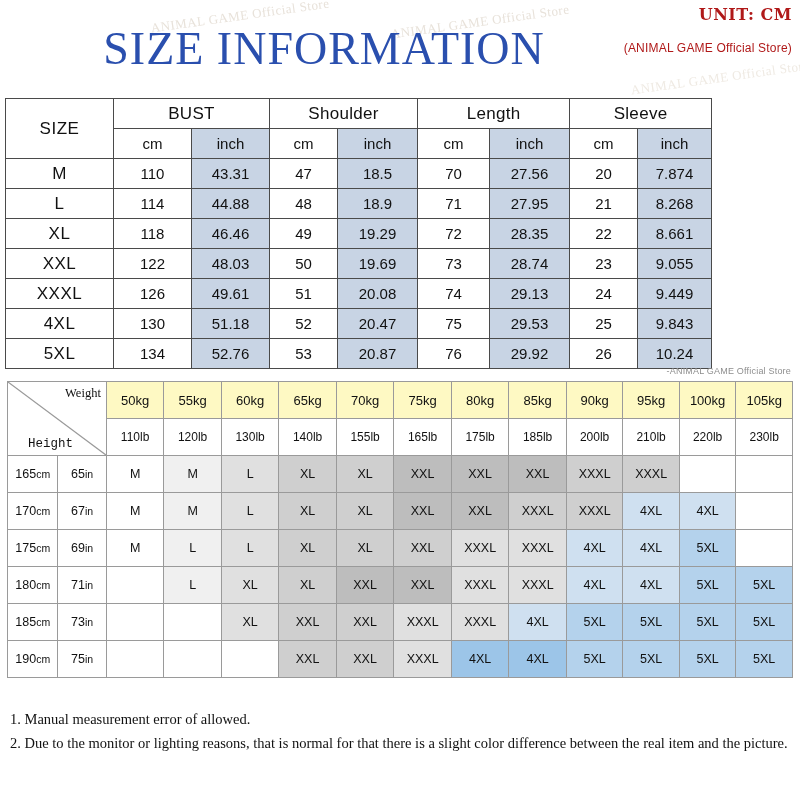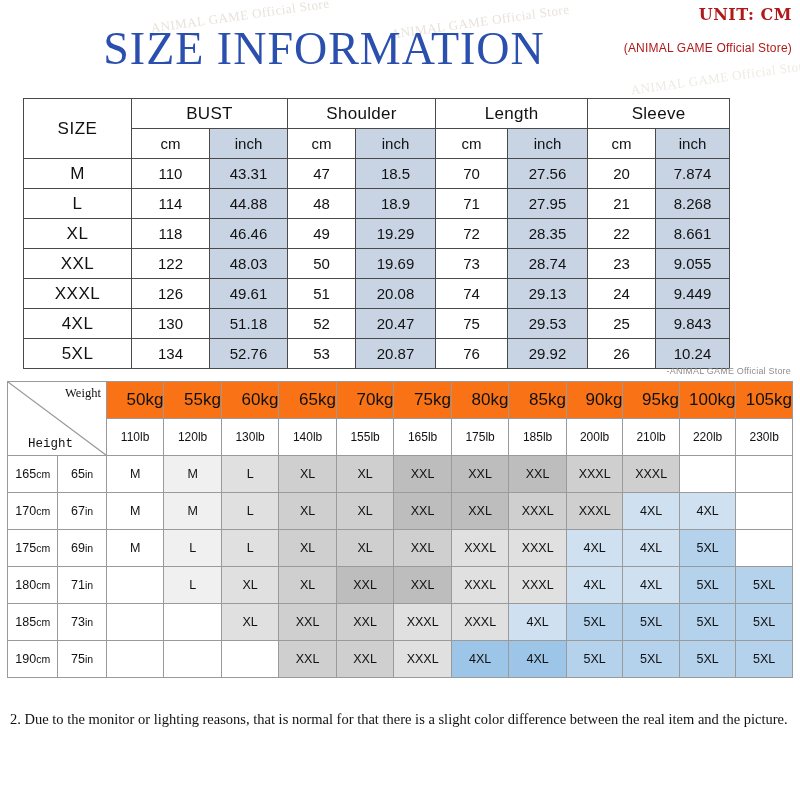--- a/index.html
+++ b/index.html
@@ -64,21 +64,21 @@
     font-family: "Liberation Serif", serif;
     font-size: 46px;
     color: #2a4fae;
     letter-spacing: 1px;
   }
 
   
   .size-table {
     position: absolute;
     top: 98px;
-    left: 23px;
+    left: 5px;
     width: 680px;
     border-collapse: collapse;
     table-layout: fixed;
   }
   .size-table td, .size-table th {
     border: 1px solid #4a4a4a;
     text-align: center;
     font-size: 15px;
     font-family: "Liberation Sans", sans-serif;
     height: 29px;
@@ -130,23 +130,22 @@
   .rec-table td {
     border: 1px solid #9a9a9a;
     text-align: center;
     font-size: 12.5px;
     height: 36px;
     padding: 0;
     color: #111;
     font-family: "Liberation Sans", sans-serif;
   }
   .rec-table td.hdr {
-    font-size: 17px;
-    background: #f97316;
-    text-align: right;
+    font-size: 13px;
+    background: #fef9c3;
   }
   .rec-table td.hsub {
     font-size: 12px;
     background: #ffffff;
   }
   .corner {
     position: relative;
     padding: 0 !important;
     height: 58px !important;
     background: #fff;
@@ -477,14 +476,15 @@
           <td class="c7">5XL</td>
           <td class="c7">5XL</td>
           <td class="c7">5XL</td>
           <td class="c7">5XL</td>
         </tr>
       </tbody>
   </table>
 </div>
 
 <div class="attention">
+  <p>1. Manual measurement error of allowed.</p>
   <p>2.  Due to the monitor or lighting reasons, that is normal for that there is a slight color difference between the real item and the picture.</p>
 </div>
 
 </body></html>

